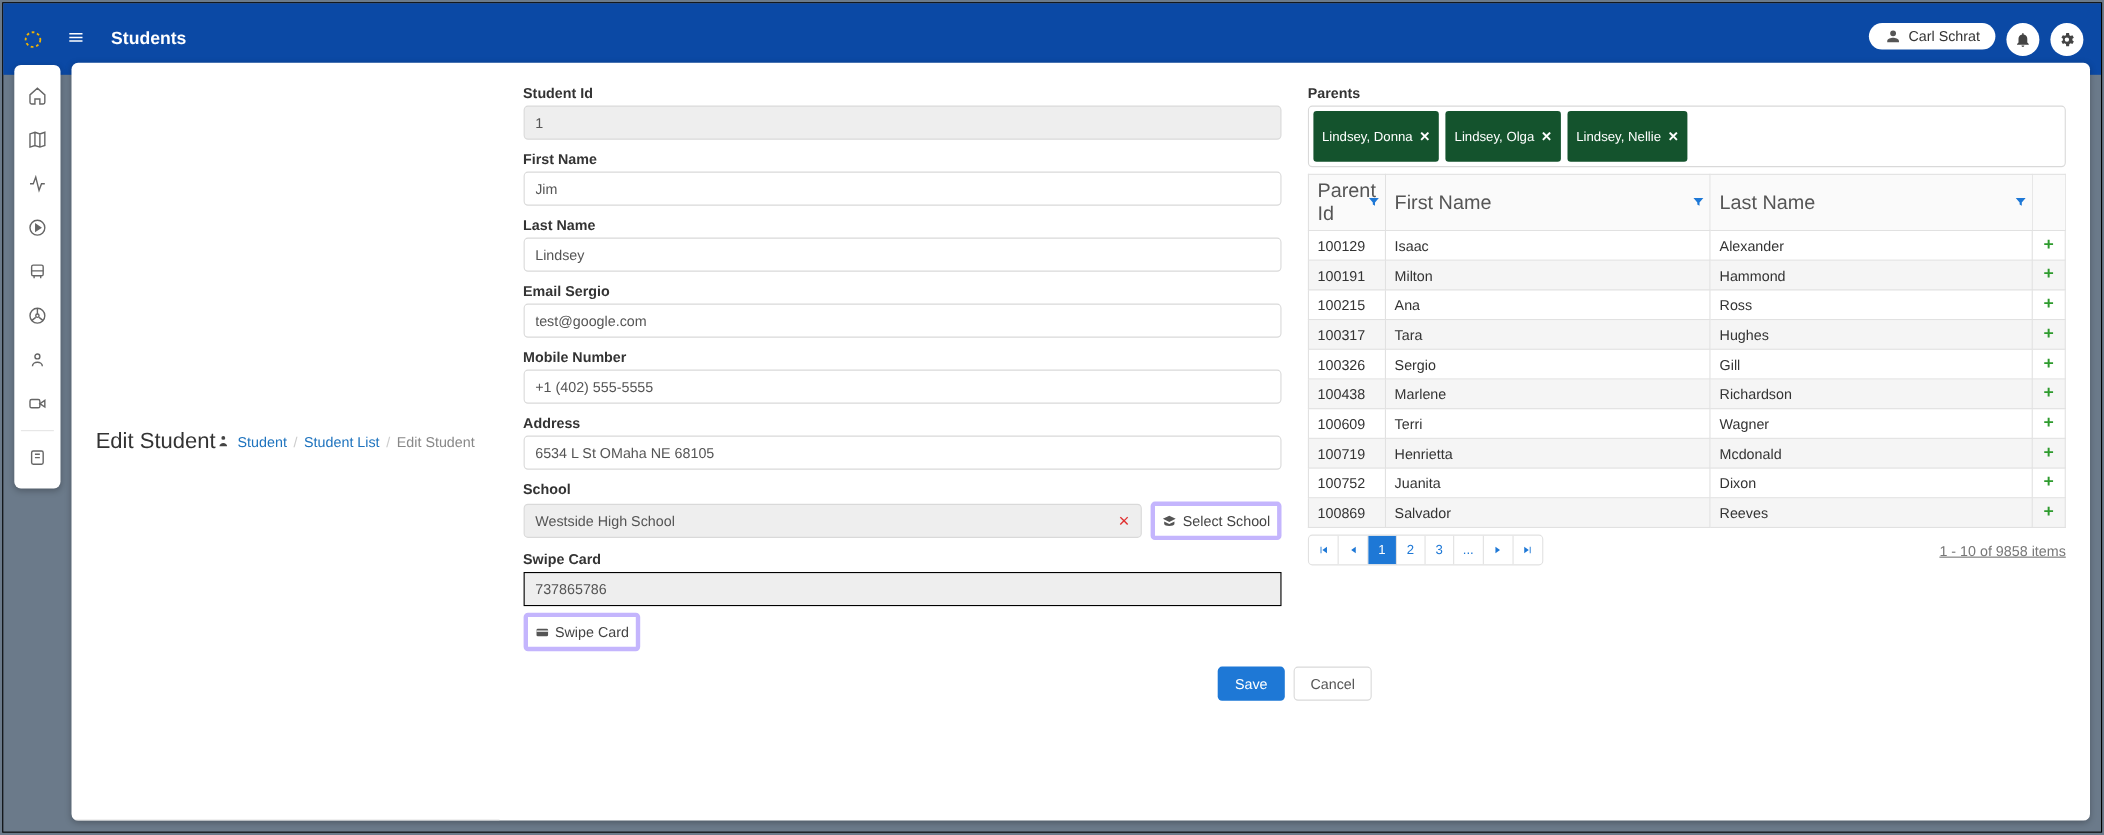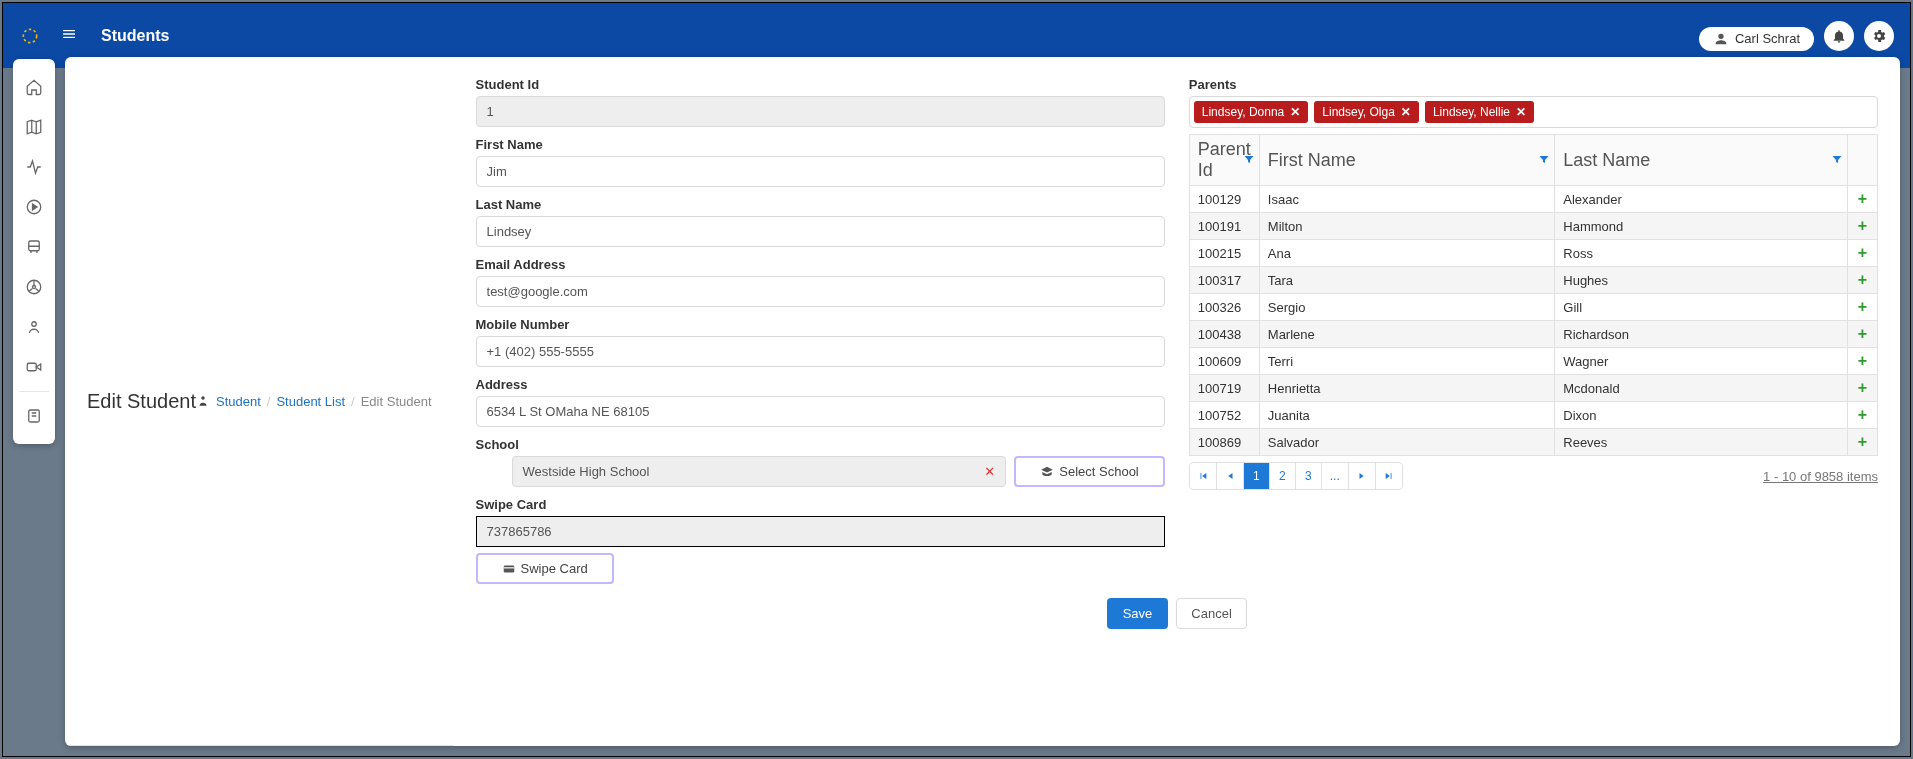--- a/index.html
+++ b/index.html
@@ -38,21 +38,21 @@
     margin-right: 24px;
     cursor: pointer;
   }
   .header .title {
     font-weight: 600;
     font-size: 16px;
   }
   .header-right {
     margin-left: auto;
     display: flex;
-    align-items: flex-end;
+    align-items: flex-start;
     gap: 10px;
   }
   .user-pill {
     background: #fff;
     color: #333;
     border-radius: 16px;
     padding: 4px 14px;
     display: flex;
     align-items: center;
     gap: 6px;
@@ -162,28 +162,27 @@
   .input-readonly-school {
     flex:1;
     border:1px solid #d9d9d9;
     border-radius:4px;
     padding: 7px 10px;
     background:#eee;
     display:flex;
     align-items:center;
     font-size:13px;
     color:#555;
-    margin-left:36px;
   }
   .input-readonly-school .clear-icon { margin-left:auto; color:#e03030; cursor:pointer; }
   .btn-outline {
-    border:2px solid #c4b5fd;
+    border:4px solid #c4b5fd;
     border-radius:4px;
     background:#fff;
-    padding: 6px 24px;
+    padding: 6px 6px;
     cursor:pointer;
     font-size:13px;
     display:inline-flex;
     align-items:center;
     gap:5px;
     color:#444;
   }
   .swipe-readonly {
     width:100%;
     background:#eee;
@@ -196,24 +195,24 @@
   
   .tags-box {
     border:1px solid #d9d9d9;
     border-radius:4px;
     padding:4px;
     display:flex;
     gap:6px;
     flex-wrap:wrap;
   }
   .tag {
-    background:#b91c1c;
+    background:#14532d;
     color:#fff;
     border-radius:3px;
-    padding:4px 8px;
+    padding:16px 8px;
     font-size:12px;
     display:flex; align-items:flex-end; gap:6px;
   }
   .tag .tag-x { cursor:pointer; font-weight:bold; }
 
   table.grid {
     width:100%;
     border-collapse:collapse;
     margin-top:6px;
     font-size:13px;
@@ -396,21 +395,21 @@
         <div class="col">
           <label class="form-label">Student Id</label>
           <input class="form-input" readonly="" value="1" style="">
 
           <label class="form-label">First Name</label>
           <input class="form-input" value="Jim" style="">
 
           <label class="form-label">Last Name</label>
           <input class="form-input" value="Lindsey" style="">
 
-          <label class="form-label">Email Address</label>
+          <label class="form-label">Email Sergio</label>
           <input class="form-input" value="test@google.com" style="">
 
           <label class="form-label">Mobile Number</label>
           <input class="form-input" value="+1 (402) 555-5555" style="">
 
           <label class="form-label">Address</label>
           <input class="form-input" value="6534 L St OMaha NE 68105" style="">
 
           <label class="form-label">School</label>
           <div class="input-row">

